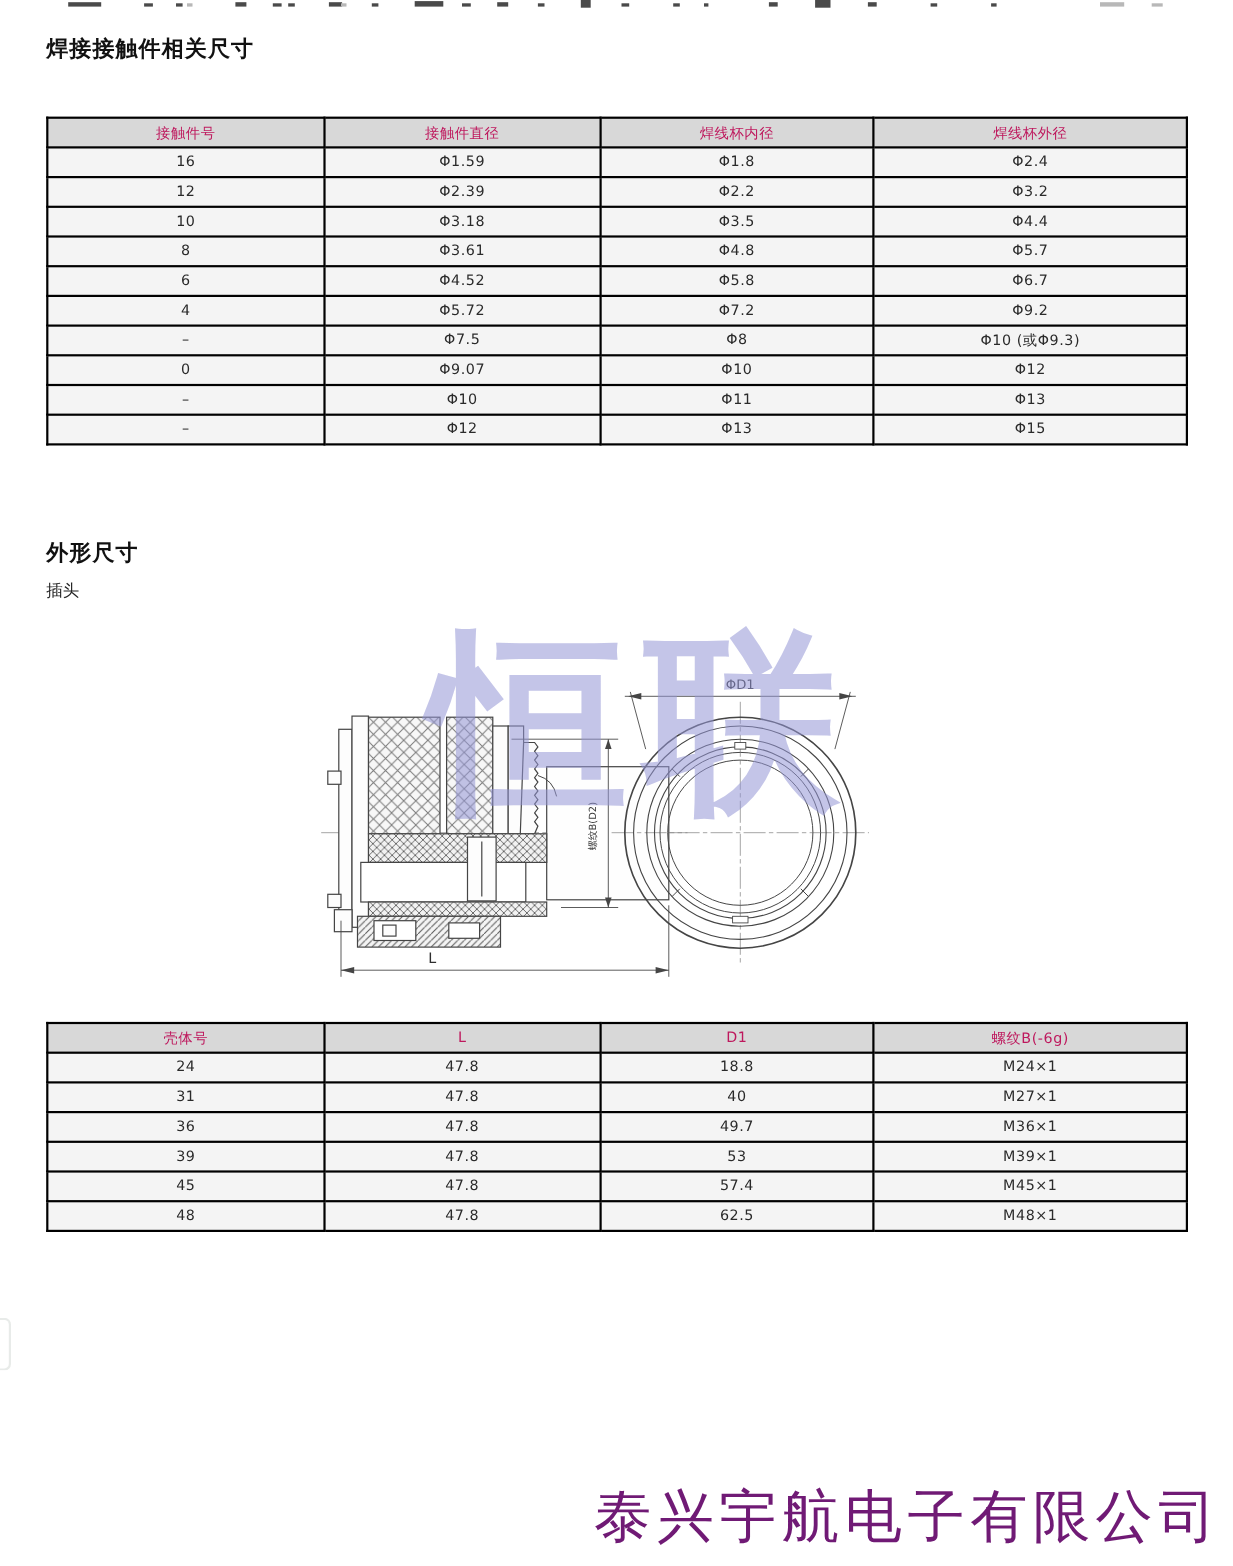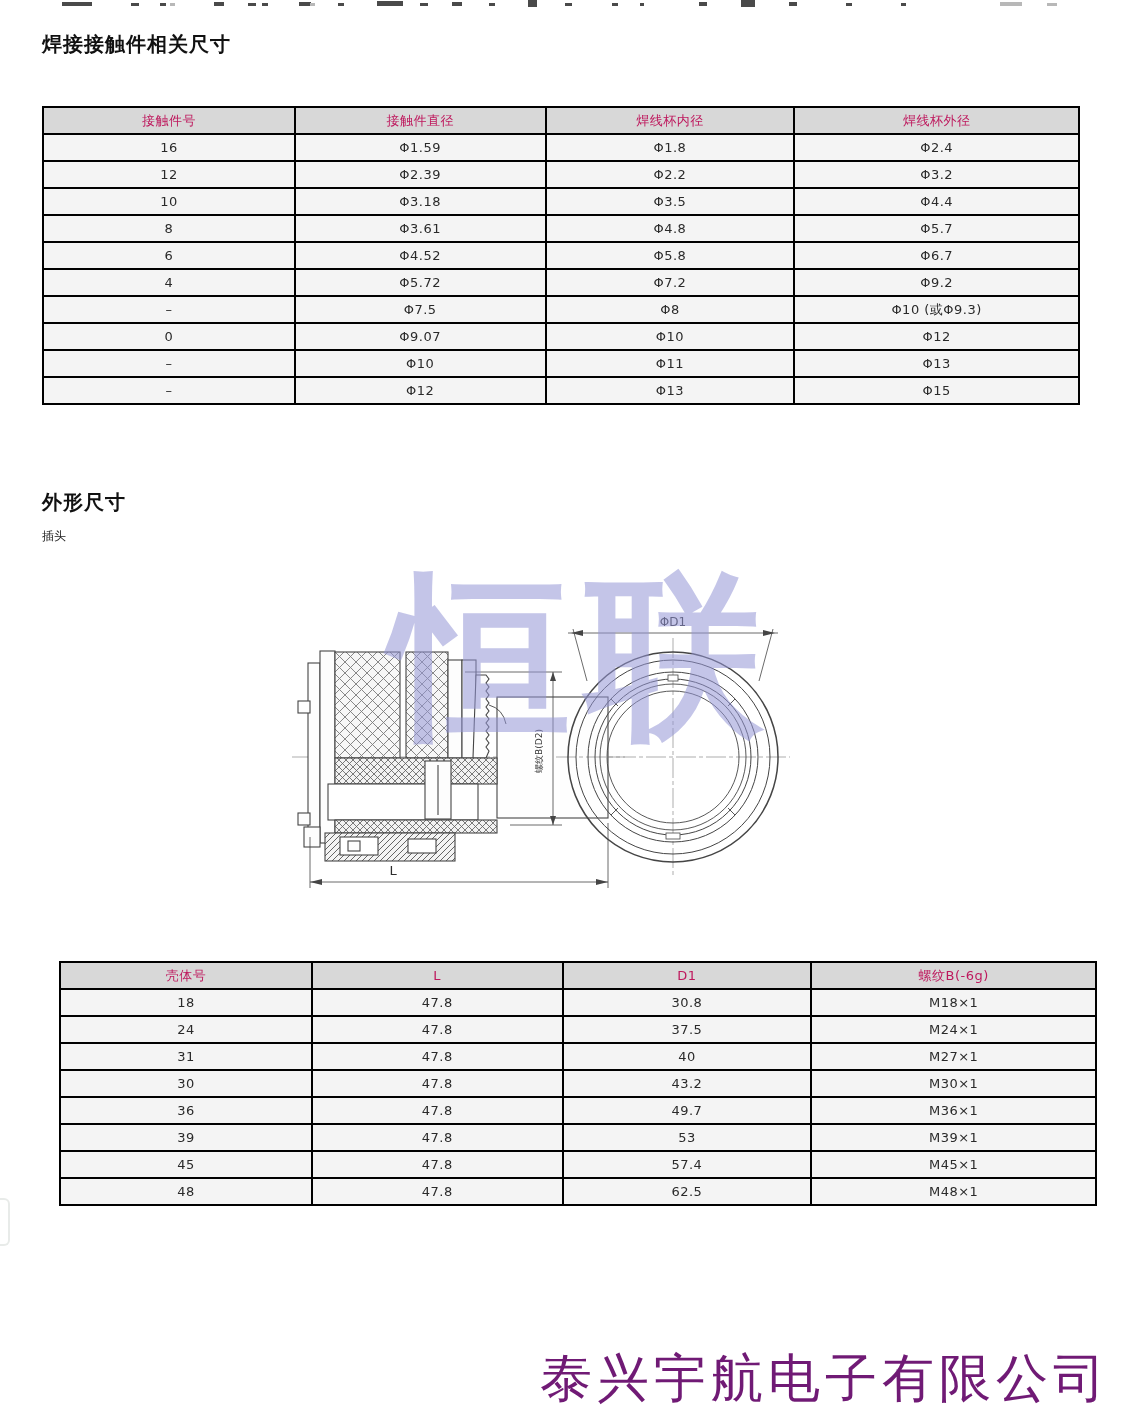--- a/index.html
+++ b/index.html
@@ -2,21 +2,21 @@
 <html><head>
 <meta charset="utf-8">
 <style>
   html,body{margin:0;padding:0;background:#fff;}
   .page{
     position:relative;width:1121px;height:1424px;background:#ffffff;overflow:hidden;
     font-family:"DejaVu Sans", sans-serif;color:#1c1c1c;padding-left:43px;
   }
   
   .h-main{position:absolute;left:42px;font-size:20px;font-weight:bold;color:#111;letter-spacing:1px;}
-  .h-sub{position:absolute;left:42px;font-size:12px;color:#222;}
+  .h-sub{position:absolute;left:42px;font-size:15px;color:#222;}
   
   table.dim{
     position:absolute;left:42px;width:1038px;border-collapse:collapse;
     table-layout:fixed;font-size:13px;color:#2a2a2a;
   }
   table.dim th, table.dim td{
     border:2px solid #000;text-align:center;vertical-align:middle;
     height:25px;padding:0;font-weight:normal;letter-spacing:0.5px;
   }
   table.dim th{background:#d8d8d8;color:#be185d;}
@@ -245,55 +245,43 @@
       <line x1="483" y1="44" x2="469" y2="96"></line>
       <line x1="278" y1="48" x2="488" y2="48"></line>
       <polygon points="293,45 281,48 293,51" fill="#454545" stroke="none"></polygon>
       <polygon points="473,45 485,48 473,51" fill="#454545" stroke="none"></polygon>
     </g>
     <text x="383" y="41" text-anchor="middle" font-size="12" fill="#2e2e2e">ΦD1</text>
   </svg>
 
   <div class="wm-blue">恒联</div>
 
-  <table class="dim" style="top:961px;margin-left:17px;">
+  <table class="dim" style="top:929px;">
       <thead>
         <tr>
           <th>壳体号</th>
           <th>L</th>
           <th>D1</th>
           <th>螺纹B(-6g)</th>
         </tr>
       </thead>
       <tbody>
         <tr>
-          <td>18</td>
-          <td>47.8</td>
-          <td>30.8</td>
-          <td>M18×1</td>
-        </tr>
-        <tr>
           <td>24</td>
           <td>47.8</td>
-          <td>37.5</td>
+          <td>18.8</td>
           <td>M24×1</td>
         </tr>
         <tr>
           <td>31</td>
           <td>47.8</td>
           <td>40</td>
           <td>M27×1</td>
         </tr>
         <tr>
-          <td>30</td>
-          <td>47.8</td>
-          <td>43.2</td>
-          <td>M30×1</td>
-        </tr>
-        <tr>
           <td>36</td>
           <td>47.8</td>
           <td>49.7</td>
           <td>M36×1</td>
         </tr>
         <tr>
           <td>39</td>
           <td>47.8</td>
           <td>53</td>
           <td>M39×1</td>

